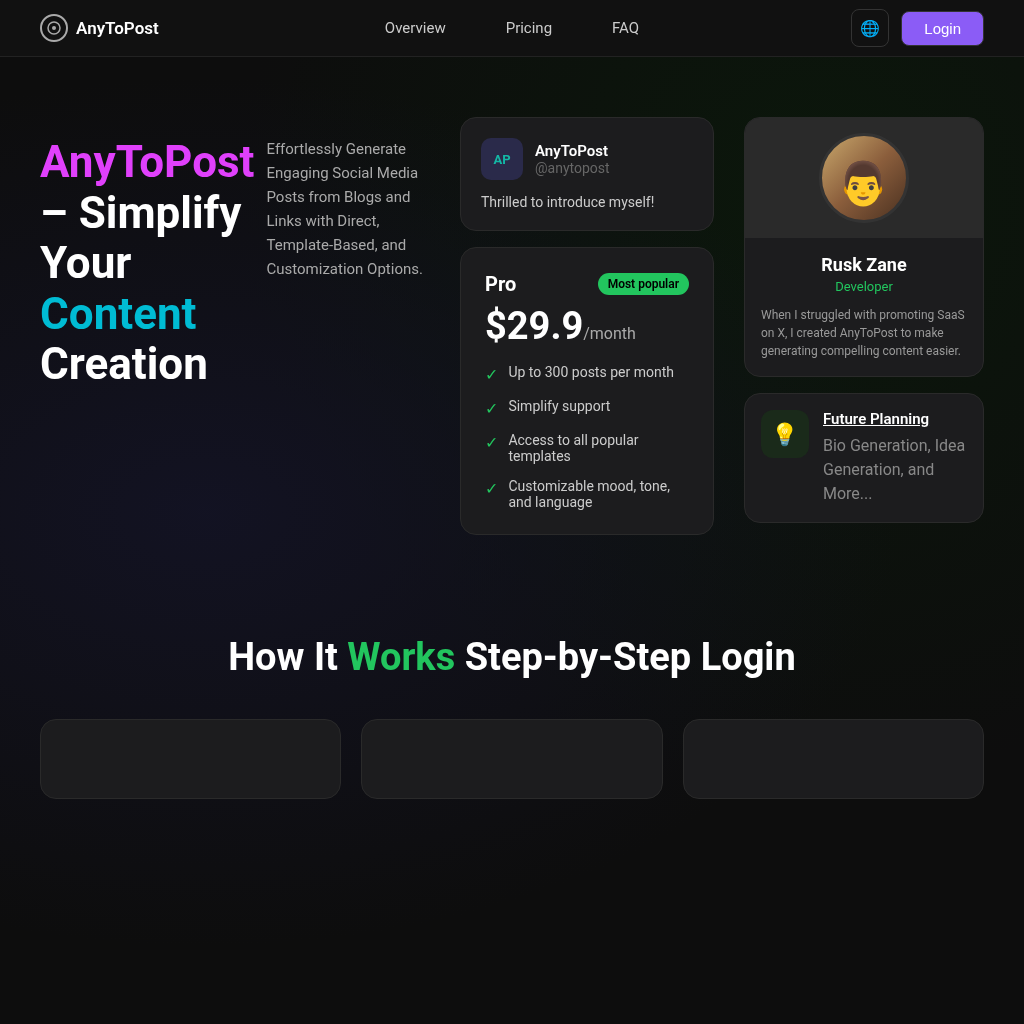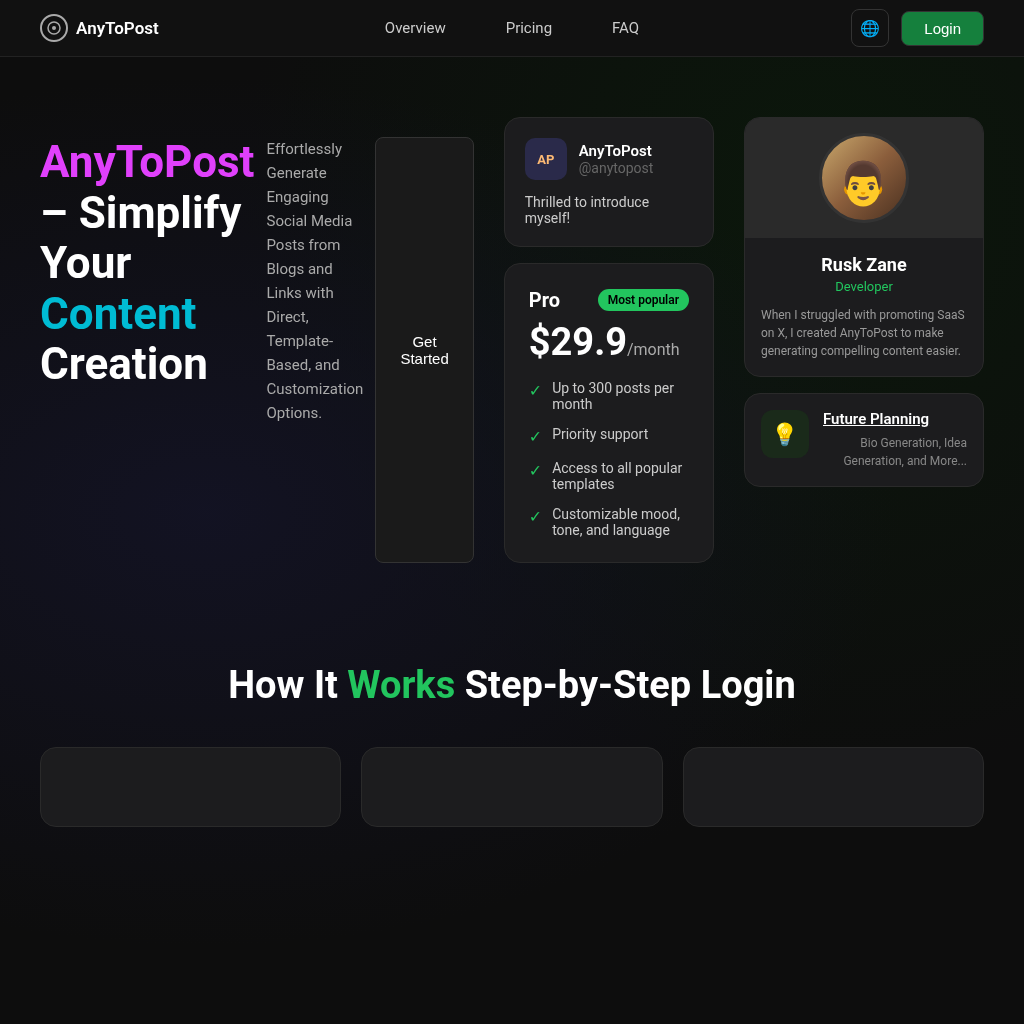--- a/index.html
+++ b/index.html
@@ -77,21 +77,21 @@
       color: #ccc;
       display: flex;
       align-items: center;
       justify-content: center;
       cursor: pointer;
       font-size: 16px;
     }
 
     .login-btn {
       padding: 8px 22px;
-      background: #15803d;
+      background: #8b5cf6;
       border: 1px solid #333;
       border-radius: 8px;
       color: #fff;
       font-size: 15px;
       cursor: pointer;
     }
 
     
     .hero {
       display: flex;
@@ -171,21 +171,21 @@
     .post-avatar {
       width: 42px;
       height: 42px;
       background: #2a2a4a;
       border-radius: 10px;
       display: flex;
       align-items: center;
       justify-content: center;
       font-size: 13px;
       font-weight: 700;
-      color: #fdba74;
+      color: #14b8a6;
     }
 
     .post-user-info .post-name {
       font-size: 15px;
       font-weight: 600;
       color: #fff;
     }
 
     .post-user-info .post-handle {
       font-size: 14px;
@@ -369,24 +369,23 @@
 
     .feature-card-content .feature-card-title {
       font-size: 15px;
       font-weight: 600;
       color: #fff;
       margin-bottom: 6px;
       text-decoration: underline;
     }
 
     .feature-card-content .feature-card-desc {
-      font-size: 12px;
+      font-size: 16px;
       color: #888;
       line-height: 1.5;
-      text-align: right;
     }
 
     
     .how-it-works {
       padding: 60px 40px 40px;
       text-align: center;
     }
 
     .how-title {
       font-size: 38px;
@@ -459,21 +458,20 @@
   </div>
 </nav>
 
 <div class="hero">
 
   <div class="hero-left">
     <h1 class="hero-title">
       <span class="brand-pink">AnyToPost</span><span> – Simplify Your </span><span class="brand-cyan">Content</span><span> Creation</span>
     </h1>
     <p class="hero-subtitle">Effortlessly Generate Engaging Social Media Posts from Blogs and Links with Direct, Template-Based, and Customization Options.</p>
-    <button class="get-started-btn">Get Started</button>
   </div>
 
   <div class="hero-middle">
 
     <div class="post-card">
       <div class="post-header">
         <div class="post-avatar">AP</div>
         <div class="post-user-info">
           <div class="post-name">AnyToPost</div>
           <div class="post-handle">@anytopost</div>
@@ -490,21 +488,21 @@
       <div class="pricing-price">
         <span>$29.9</span><span class="per-month">/month</span>
       </div>
       <ul class="feature-list">
         <li class="feature-item">
           <span class="check-icon">✓</span>
           <span>Up to 300 posts per month</span>
         </li>
         <li class="feature-item">
           <span class="check-icon">✓</span>
-          <span>Priority support</span>
+          <span>Simplify support</span>
         </li>
         <li class="feature-item">
           <span class="check-icon">✓</span>
           <span>Access to all popular templates</span>
         </li>
         <li class="feature-item">
           <span class="check-icon">✓</span>
           <span>Customizable mood, tone, and language</span>
         </li>
       </ul>

